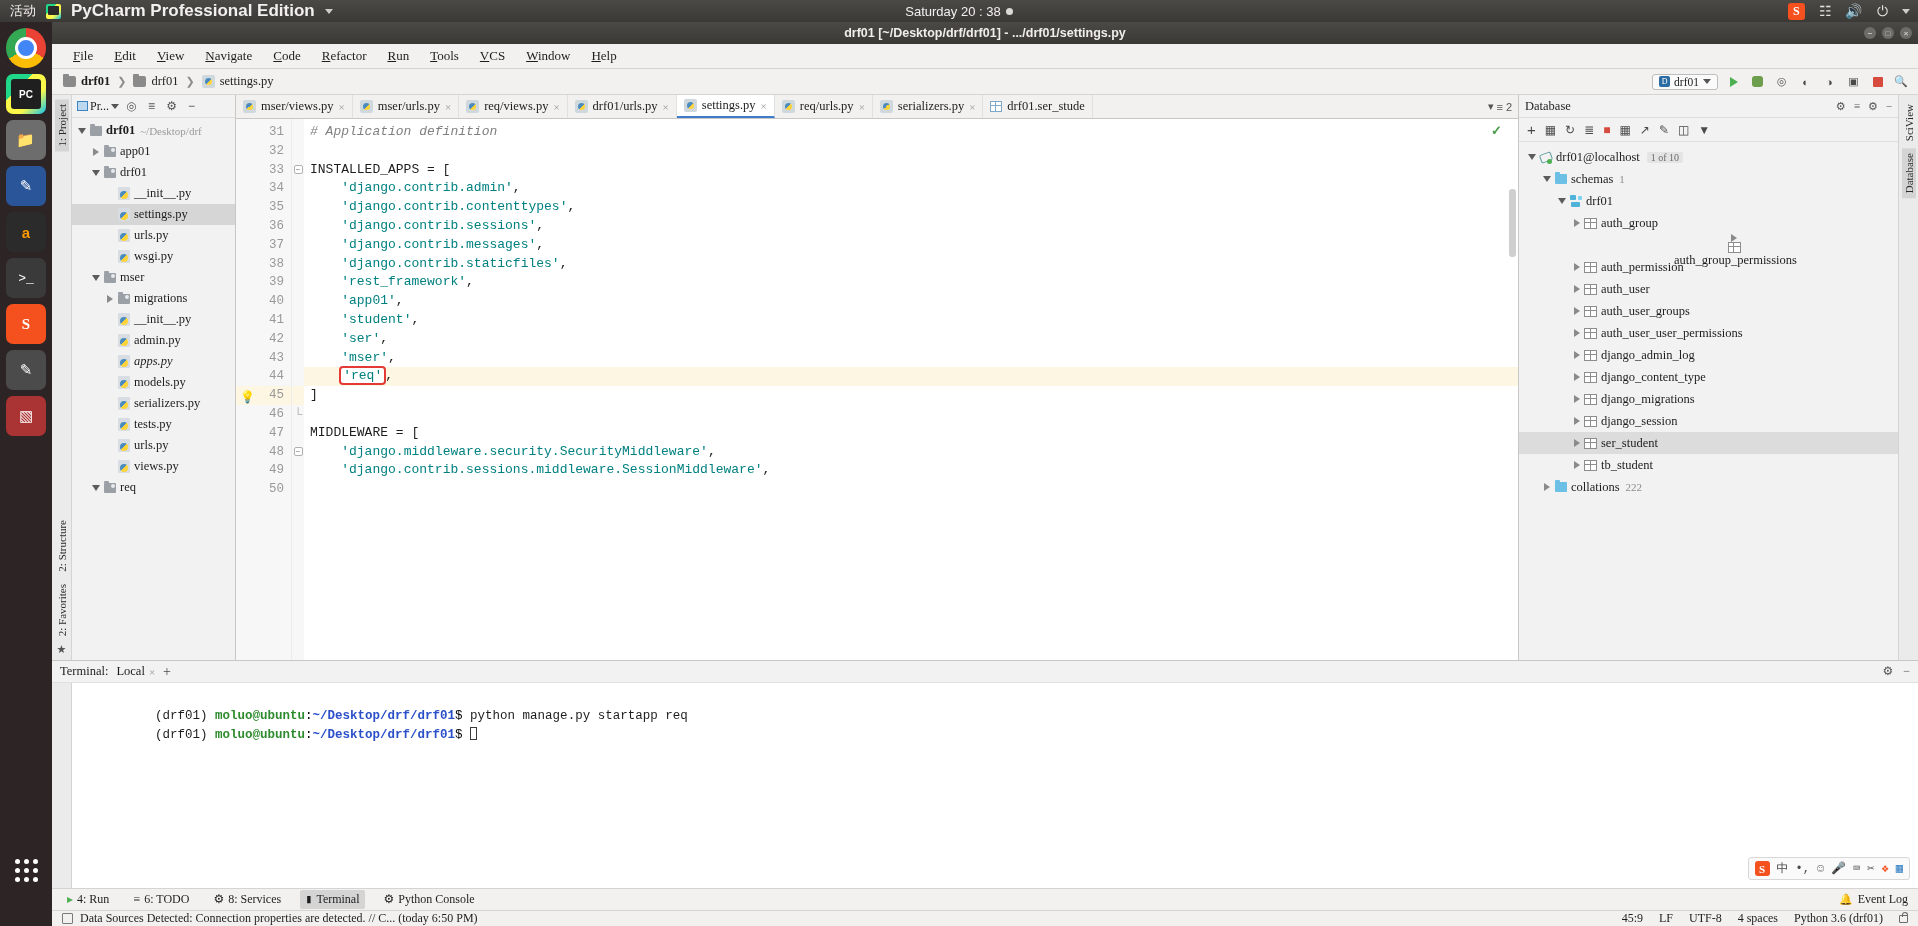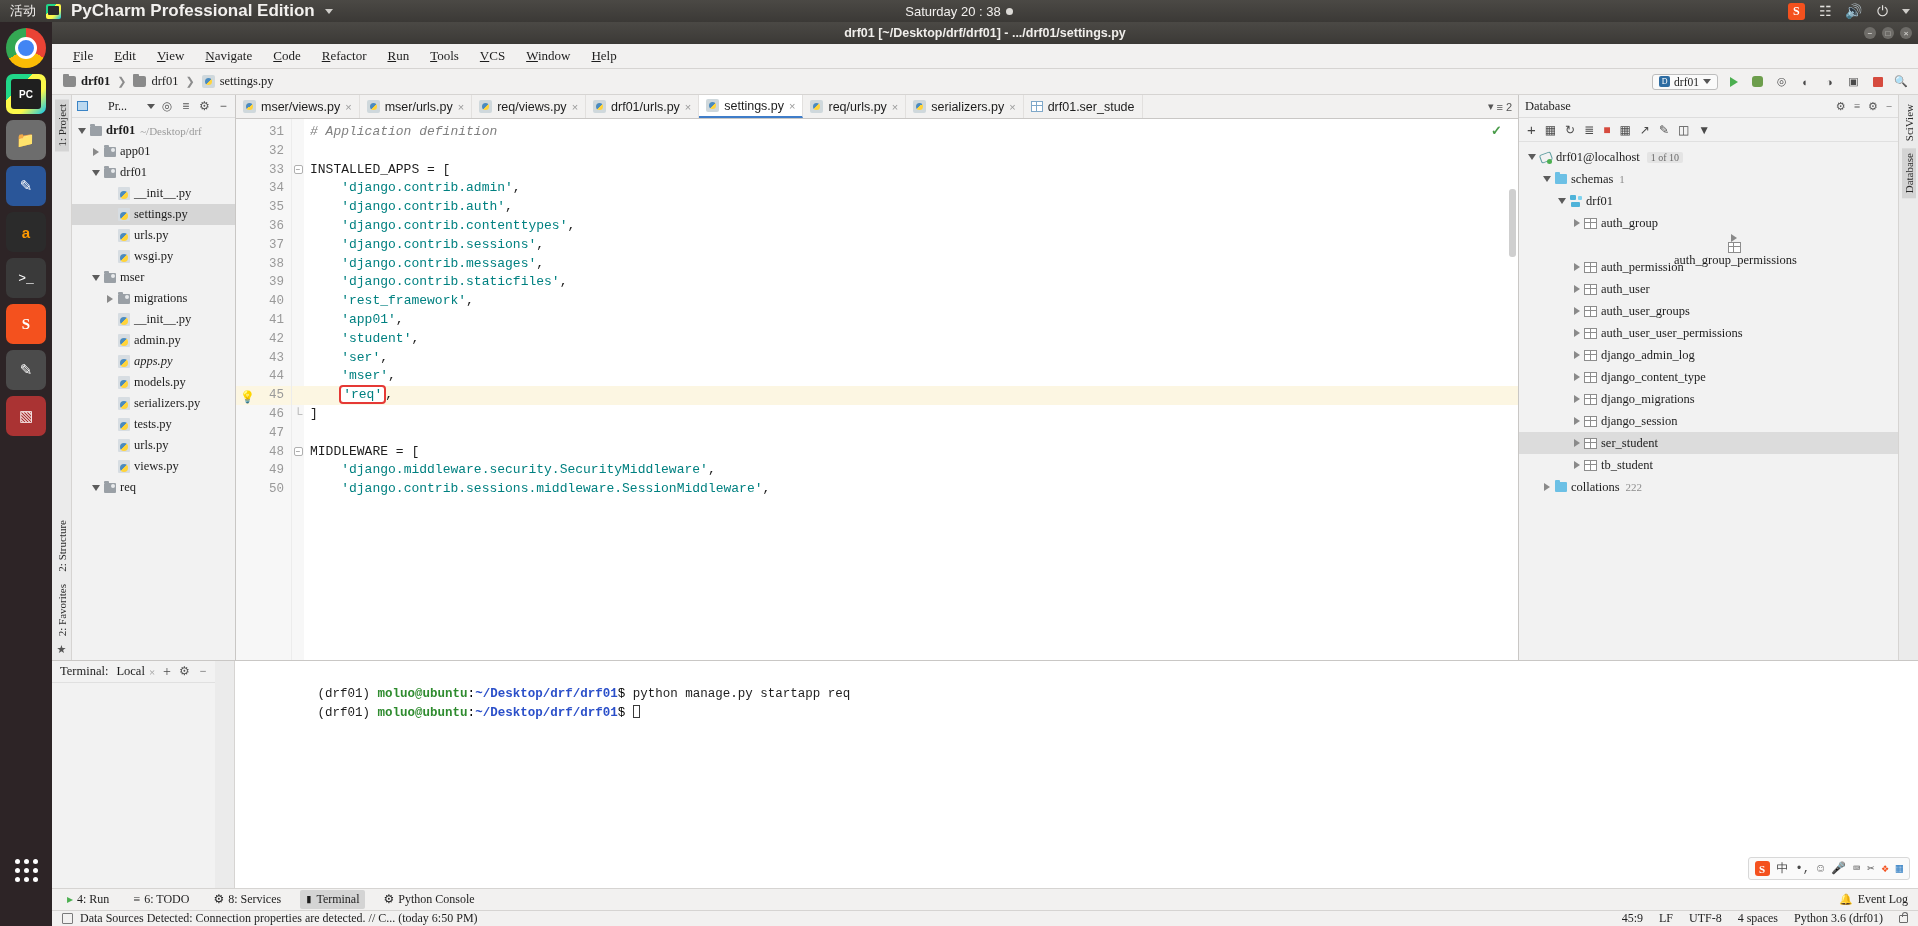--- a/index.html
+++ b/index.html
@@ -125,21 +125,21 @@
           padding:5px 1px; font-family:"Liberation Serif",serif; }
   .vtab.active { background:#d4d4d4; }
   #left-strip-top, #left-strip-bottom { display:flex; flex-direction:column; align-items:center; gap:2px;}
 
   
   #project-panel { width:164px; background:#f2f2f2; border-right:1px solid #c9c7c5;
                    display:flex; flex-direction:column; flex:none; }
   #project-header { height:23px; display:flex; align-items:center; gap:5px; padding:0 5px;
                     border-bottom:1px solid #ddd; background:#f2f2f2; }
   #project-header .ph-title { font-size:12px; color:#1d1d1d; font-family:"Liberation Serif",serif;
-                              display:flex; align-items:center; gap:20px;}
+                              display:flex; align-items:center; gap:2px;}
   .ph-sq { width:11px;height:10px;border:1.5px solid #3a84c6;background:#bcd9f0; }
   .ph-icn { font-size:12px; color:#555; width:15px; text-align:center; }
   #project-tree { flex:1; overflow:hidden; font-size:12.5px; font-family:"Liberation Serif",serif;
                   color:#1d1d1d; padding-top:2px;}
   .tree-row { display:flex; align-items:center; height:21px; padding-right:3px; white-space:nowrap; }
   .tree-row.sel { background:#d6d6d6; }
   .tw { width:13px; display:flex; align-items:center; justify-content:center; flex:none; }
   .tw .arr-down { width:0;height:0;border-left:4.5px solid transparent;border-right:4.5px solid transparent;border-top:6px solid #5c5c5c; }
   .tw .arr-right { width:0;height:0;border-top:4.5px solid transparent;border-bottom:4.5px solid transparent;border-left:6px solid #8a8a8a; }
   .tico { width:15px; flex:none; display:flex; align-items:center; justify-content:center; }
@@ -150,21 +150,21 @@
   .pyf-ico::after{content:"";position:absolute;left:2px;bottom:1px;width:8px;height:8px;border-radius:50%;
     background:linear-gradient(135deg,#4b8bbe 50%,#ffd43b 50%);}
   .tlabel { padding-left:3px; }
   .tsub { color:#9a9a9a; padding-left:5px; font-size:11px; }
 
   
   #editor-col { flex:1; display:flex; flex-direction:column; min-width:0; }
   #tabbar { height:24px; background:#f2f1f0; border-bottom:1px solid #c9c7c5;
             display:flex; align-items:stretch; flex:none; overflow:hidden; position:relative;}
   .etab { display:flex; align-items:center; gap:5px; padding:0 7px; font-size:12.5px;
-          color:#1d1d1d; font-family:Liberation Sans, sans-serif; border-right:1px solid #e2e0de;
+          color:#1d1d1d; font-family:Liberation Serif, serif; border-right:1px solid #e2e0de;
           white-space:nowrap; position:relative; }
   .etab.active { background:#ffffff; border-bottom:2px solid #3f7dc9; }
   .etab .x { color:#9a9a9a; font-size:11px; }
   .tbl-ico { width:12px;height:11px;border:1px solid #7fa8c9;background:#fff; position:relative; }
   .tbl-ico::before{content:"";position:absolute;left:0;right:0;top:3px;height:1px;background:#7fa8c9;}
   .tbl-ico::after{content:"";position:absolute;top:0;bottom:0;left:4px;width:1px;background:#7fa8c9;}
   #tab-overflow { margin-left:auto; display:flex; align-items:center; gap:3px; padding:0 6px; font-size:11px; color:#555; }
 
   #editor-area { flex:1; display:flex; background:#ffffff; min-height:0; position:relative; overflow:hidden; }
   #gutter { width:56px; background:#f7f7f7; border-right:1px solid #ececec; flex:none;
@@ -222,21 +222,21 @@
   .tb-ico { width:13px;height:11px;border:1px solid #8d8d8d;background:#fff;position:relative;}
   .tb-ico::before{content:"";position:absolute;left:0;right:0;top:3px;height:1px;background:#8d8d8d;}
   .tb-ico::after{content:"";position:absolute;top:0;bottom:0;left:4.5px;width:1px;background:#8d8d8d;}
 
   
   #right-strip { width:20px; background:#ebebeb; border-left:1px solid #d6d4d2; flex:none;
                  display:flex; flex-direction:column; align-items:center; padding-top:4px; gap:2px;}
 
   
   #terminal-wrap { height:228px; border-top:1px solid #c9c7c5; background:#f2f2f2;
-                   display:flex; flex-direction:row; flex:none; }
+                   display:flex; flex-direction:column; flex:none; }
   #terminal-header { height:22px; display:flex; align-items:center; gap:8px; padding:0 8px;
                      font-size:12.5px; font-family:"Liberation Serif",serif; color:#1d1d1d;
                      border-bottom:1px solid #e0e0e0; }
   #terminal-header .loc { display:flex; align-items:center; gap:4px; }
   #terminal-header .x { color:#9a9a9a; font-size:11px; }
   #terminal-header .plus { color:#4a4a4a; font-size:14px; }
   #terminal-header-right { margin-left:auto; display:flex; gap:10px; color:#555; font-size:12px; }
   #terminal-body-row { flex:1; display:flex; min-height:0; }
   #term-left-strip { width:20px; background:#ebebeb; border-right:1px solid #d6d4d2; flex:none;
                      display:flex; flex-direction:column; align-items:center; padding-top:4px; }
@@ -663,21 +663,20 @@
               <span class="minus">−</span>
             </div>
             <div class="fold"></div>
             <div class="fold"></div>
           </div>
         <div id="code">
             <div class="cline"><span class="k-comment"># Application definition</span></div>
             <div class="cline"></div>
             <div class="cline"><span class="k-name">INSTALLED_APPS = [</span></div>
             <div class="cline"><span>    </span><span class="k-str">'django.contrib.admin'</span><span class="k-punct">,</span></div>
-            <div class="cline"><span>    </span><span class="k-str">'django.contrib.auth'</span><span class="k-punct">,</span></div>
             <div class="cline"><span>    </span><span class="k-str">'django.contrib.contenttypes'</span><span class="k-punct">,</span></div>
             <div class="cline"><span>    </span><span class="k-str">'django.contrib.sessions'</span><span class="k-punct">,</span></div>
             <div class="cline"><span>    </span><span class="k-str">'django.contrib.messages'</span><span class="k-punct">,</span></div>
             <div class="cline"><span>    </span><span class="k-str">'django.contrib.staticfiles'</span><span class="k-punct">,</span></div>
             <div class="cline"><span>    </span><span class="k-str">'rest_framework'</span><span class="k-punct">,</span></div>
             <div class="cline"><span>    </span><span class="k-str">'app01'</span><span class="k-punct">,</span></div>
             <div class="cline"><span>    </span><span class="k-str">'student'</span><span class="k-punct">,</span></div>
             <div class="cline"><span>    </span><span class="k-str">'ser'</span><span class="k-punct">,</span></div>
             <div class="cline"><span>    </span><span class="k-str">'mser'</span><span class="k-punct">,</span></div>
             <div class="cline hl"><span>    </span><span class="k-str boxed">'req'</span><span class="caret"></span><span class="k-punct">,</span></div>

